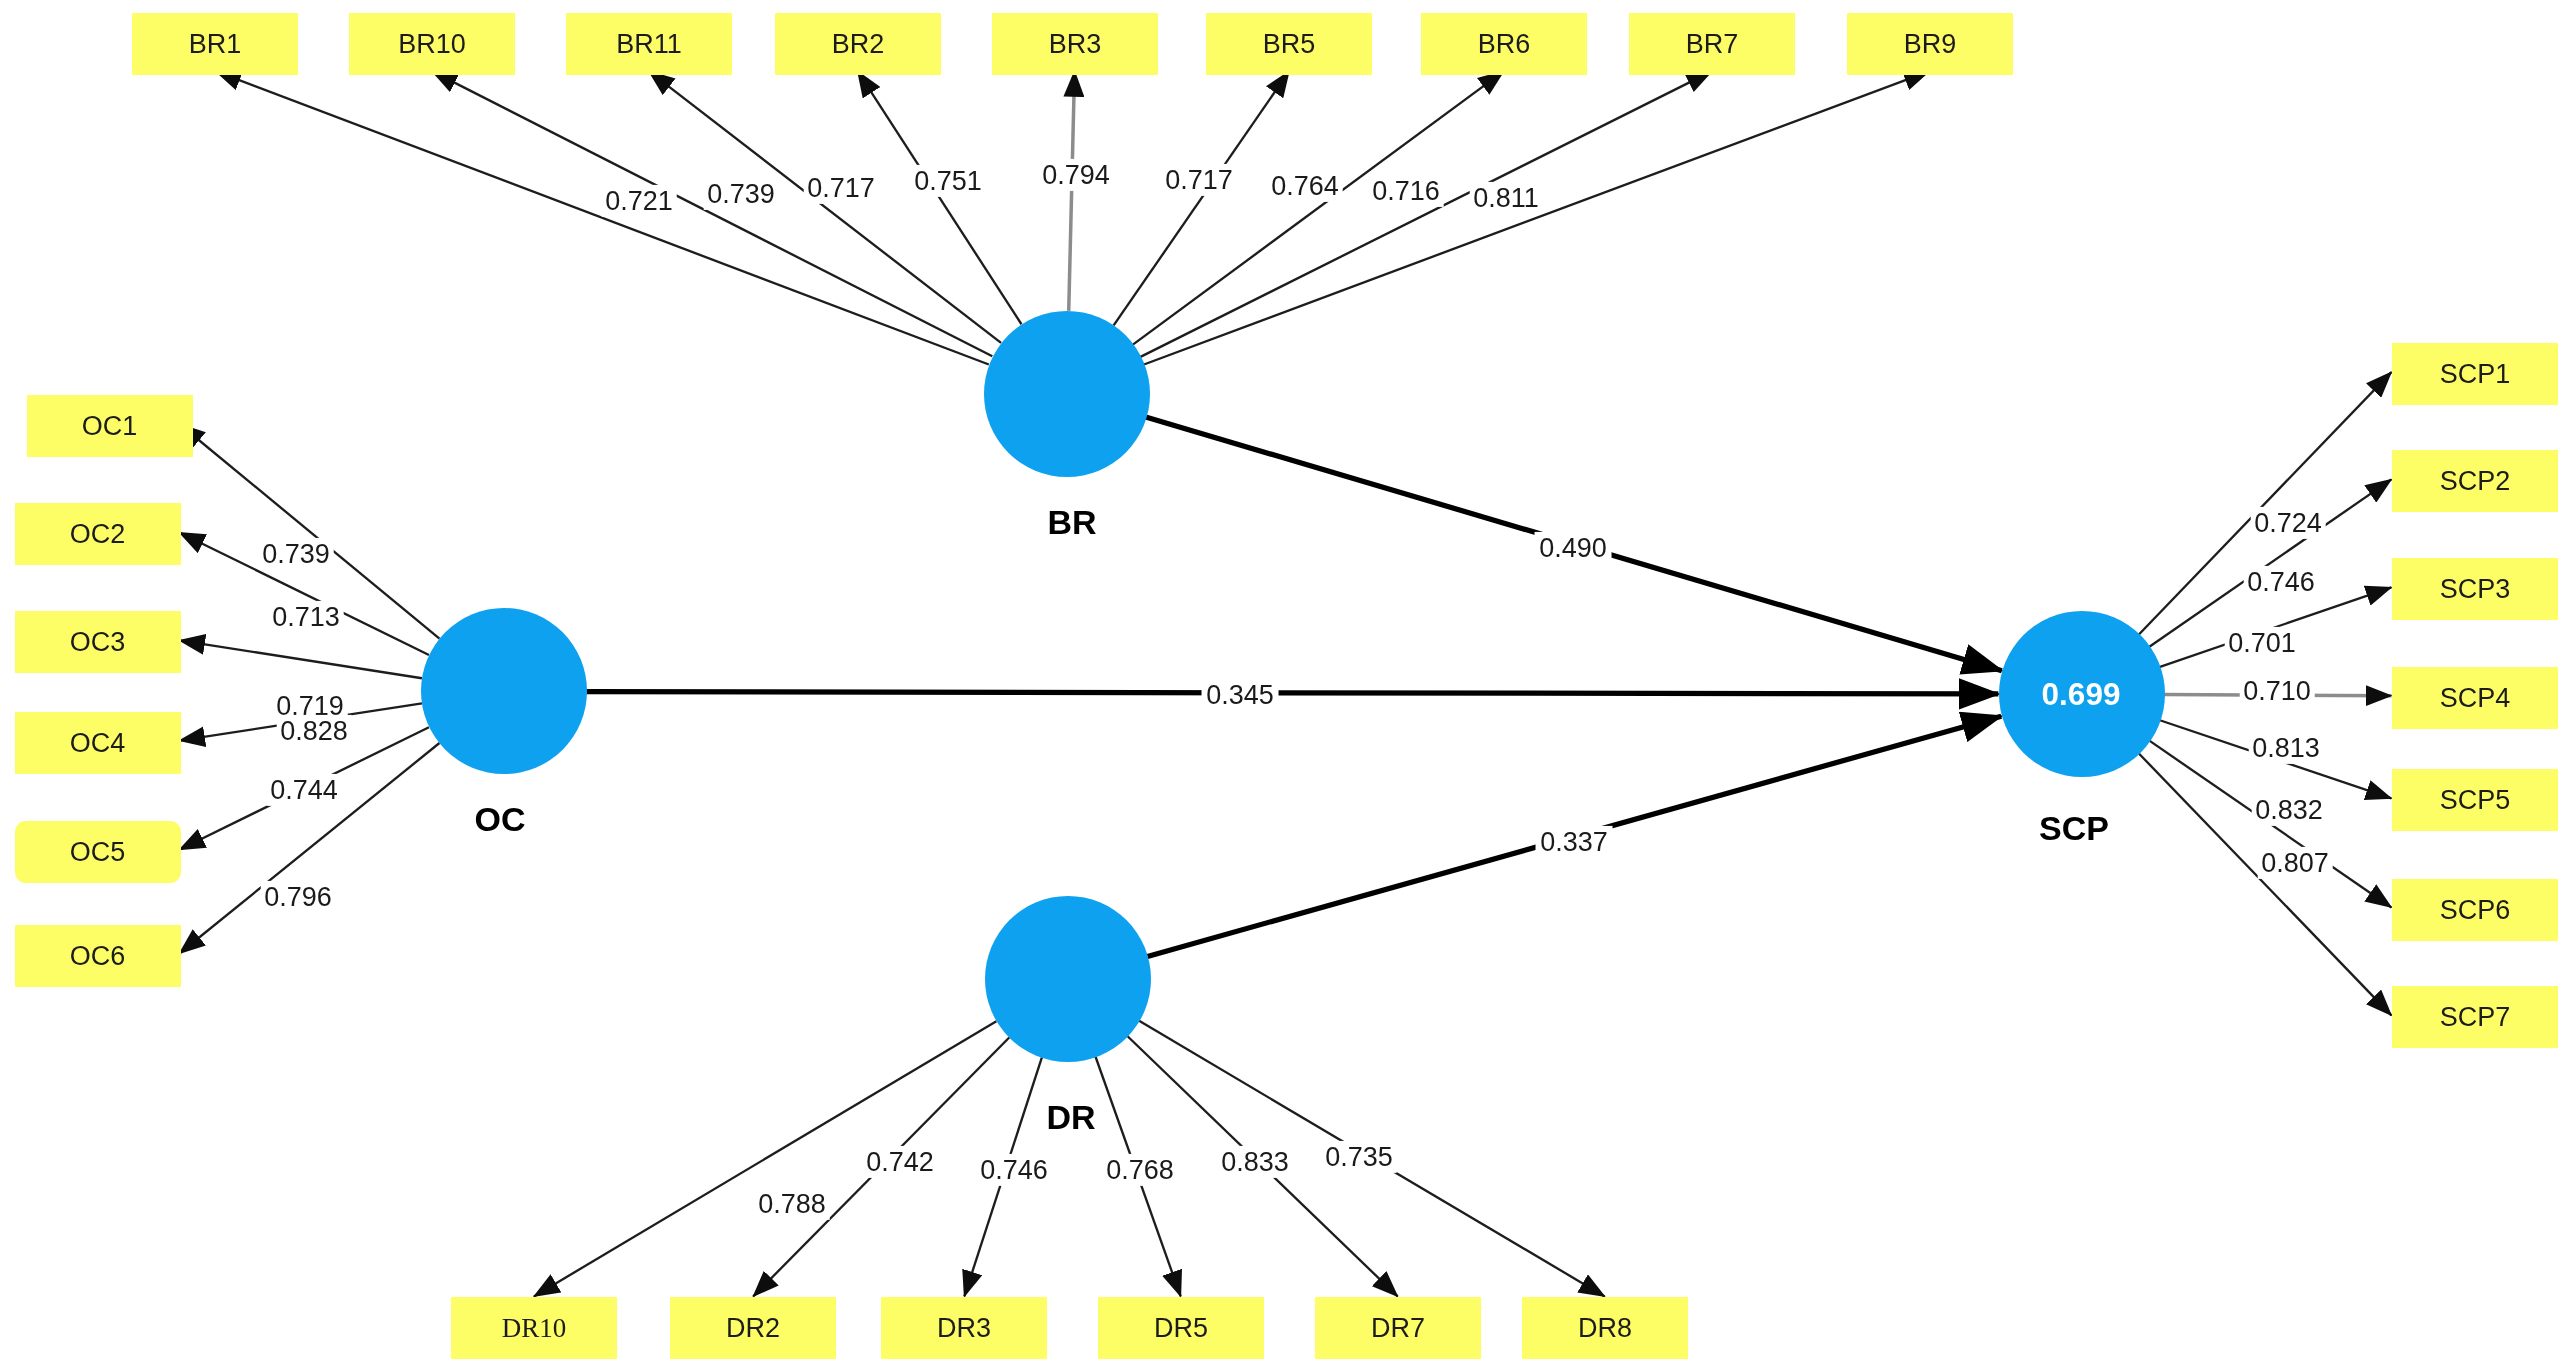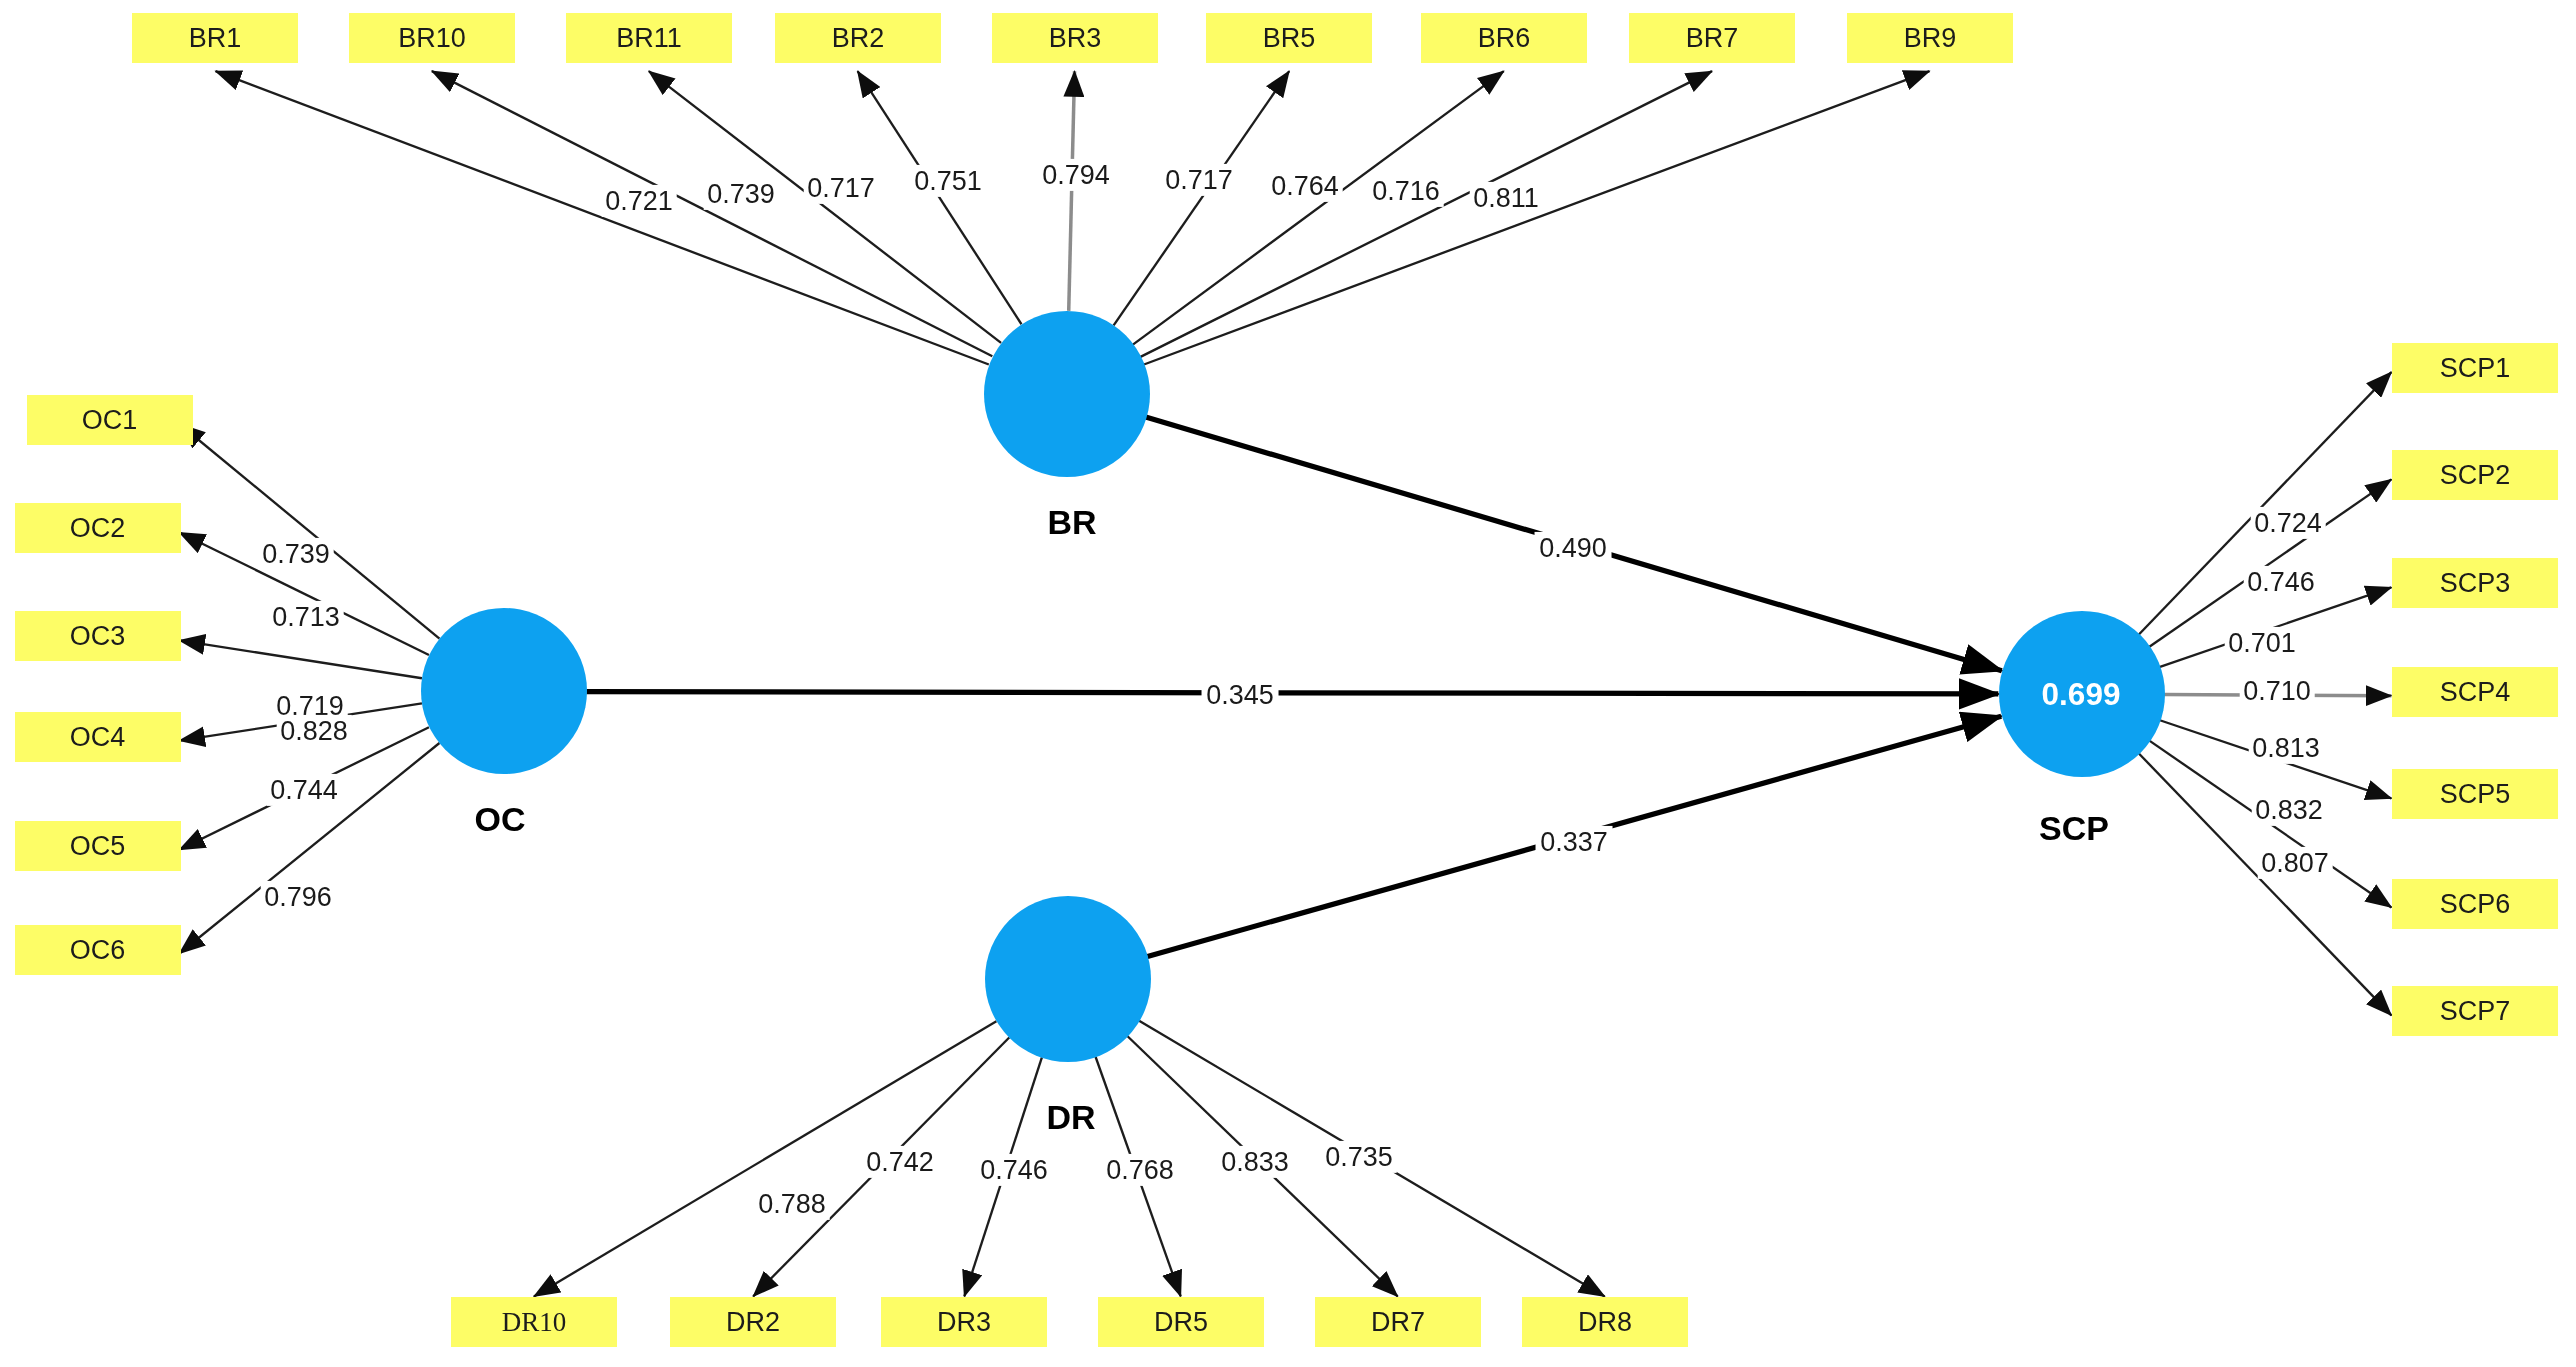--- a/index.html
+++ b/index.html
@@ -12,21 +12,21 @@
   }
   #edges{position:absolute;left:0;top:0;width:2576px;height:1367px;}
   .ln{stroke:#1d1d1d;stroke-width:4;}
   .lng{stroke:#8c8c8c;stroke-width:6;}
   .pth{stroke:#000000;stroke-width:9;}
   .construct{
     position:absolute;width:166px;height:166px;border-radius:50%;
     background:#0da1f0;
   }
   .indicator{
-    position:absolute;width:166px;height:50px;
+    position:absolute;width:166px;height:62px;
     background:#fdfd66;
     display:flex;align-items:center;justify-content:center;
     font-size:27px;color:#1c1c1c;
   }
   .loading{
     position:absolute;transform:translate(-50%,-50%);
     background:#ffffff;padding:0.6px 3.5px;
     font-size:27px;color:#1a1a1a;white-space:nowrap;
   }
   .coef{
@@ -114,21 +114,21 @@
   <div class="indicator" style="left:992px;top:13px;">BR3</div>
   <div class="indicator" style="left:1206px;top:13px;">BR5</div>
   <div class="indicator" style="left:1421px;top:13px;">BR6</div>
   <div class="indicator" style="left:1629px;top:13px;">BR7</div>
   <div class="indicator" style="left:1847px;top:13px;">BR9</div>
 
   <div class="indicator" style="left:14.6px;top:395px;margin-left:12px;">OC1</div>
   <div class="indicator" style="left:14.6px;top:503px;">OC2</div>
   <div class="indicator" style="left:14.6px;top:611px;">OC3</div>
   <div class="indicator" style="left:14.6px;top:712px;">OC4</div>
-  <div class="indicator" style="left:14.6px;top:821px;">OC5</div>
+  <div class="indicator" style="left:14.6px;top:821px;border-radius:11px;">OC5</div>
   <div class="indicator" style="left:14.6px;top:925px;">OC6</div>
 
   <div class="indicator" style="left:451px;top:1297px;font-family:Liberation Serif, serif;">DR10</div>
   <div class="indicator" style="left:670px;top:1297px;">DR2</div>
   <div class="indicator" style="left:881px;top:1297px;">DR3</div>
   <div class="indicator" style="left:1098px;top:1297px;">DR5</div>
   <div class="indicator" style="left:1315px;top:1297px;">DR7</div>
   <div class="indicator" style="left:1522px;top:1297px;">DR8</div>
 
   <div class="indicator" style="left:2392px;top:343px;">SCP1</div>

